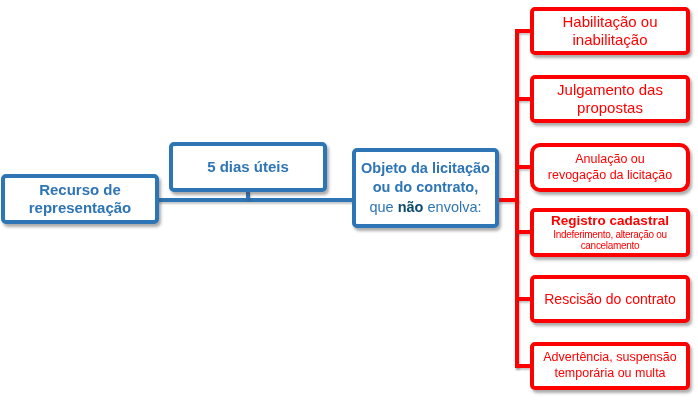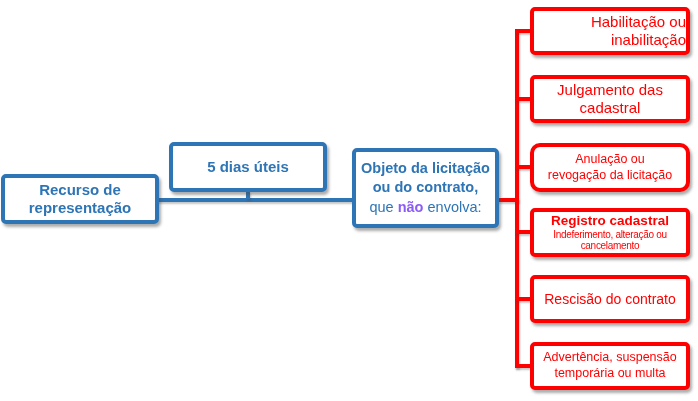--- a/index.html
+++ b/index.html
@@ -18,21 +18,21 @@
   .bold{font-weight:bold;}
   .line{position:absolute;box-shadow:1px 2px 2px rgba(70,70,70,0.30);}
   .blue-line{background:#2E75B6;}
   .red-line{background:#FF0000;}
   .fs15{font-size:15px;line-height:1.2;}
   .fs14{font-size:14px;line-height:1.2;}
   .fs12{font-size:12.5px;line-height:1.25;}
   .title-sm{font-size:13.5px;line-height:1.15;font-weight:bold;}
   .subtitle{font-size:10px;line-height:1.15;letter-spacing:-0.3px;}
   .cond-line{white-space:nowrap;font-size:14.5px;line-height:1.35;}
-  .em-red{color:#8b5cf6;font-weight:bold;}
+  .em-red{color:#0c4a6e;font-weight:bold;}
 </style>
 </head>
 <body>
 
 <div id="canvas">
 
   <div class="line blue-line" style="left:142px;top:198px;width:211px;height:4px;"></div>
   <div class="line blue-line" style="left:246px;top:191px;width:4px;height:8px;"></div>
   <div class="line red-line" style="left:498px;top:198px;width:21px;height:4px;"></div>
   <div class="line red-line" style="left:515px;top:29px;width:4px;height:339px;"></div>
@@ -51,28 +51,28 @@
   <div class="box blue bold fs15" style="left:169px;top:142px;width:158px;height:50px;">
     <div>5 dias úteis</div>
   </div>
 
   <div class="box blue" style="left:352px;top:148px;width:147px;height:80px;">
     <div class="cond-line bold">Objeto da licitação</div>
     <div class="cond-line bold">ou do contrato,</div>
     <div class="cond-line"><span>que </span><span class="em-red">não</span><span> envolva:</span></div>
   </div>
 
-  <div class="box red fs15" style="left:530px;top:7px;width:160px;height:48px;align-items:flex-end;">
+  <div class="box red fs15" style="left:530px;top:7px;width:160px;height:48px;">
     <div>Habilitação ou</div>
     <div>inabilitação</div>
   </div>
 
   <div class="box red fs15" style="left:530px;top:75px;width:160px;height:48px;">
     <div>Julgamento das</div>
-    <div>cadastral</div>
+    <div>propostas</div>
   </div>
 
   <div class="box red fs12" style="left:530px;top:143px;width:160px;height:49px;border-radius:10px;">
     <div>Anulação ou</div>
     <div>revogação da licitação</div>
   </div>
 
   <div class="box red" style="left:530px;top:208px;width:160px;height:49px;">
     <div class="title-sm">Registro cadastral</div>
     <div class="subtitle">Indeferimento, alteração ou</div>

